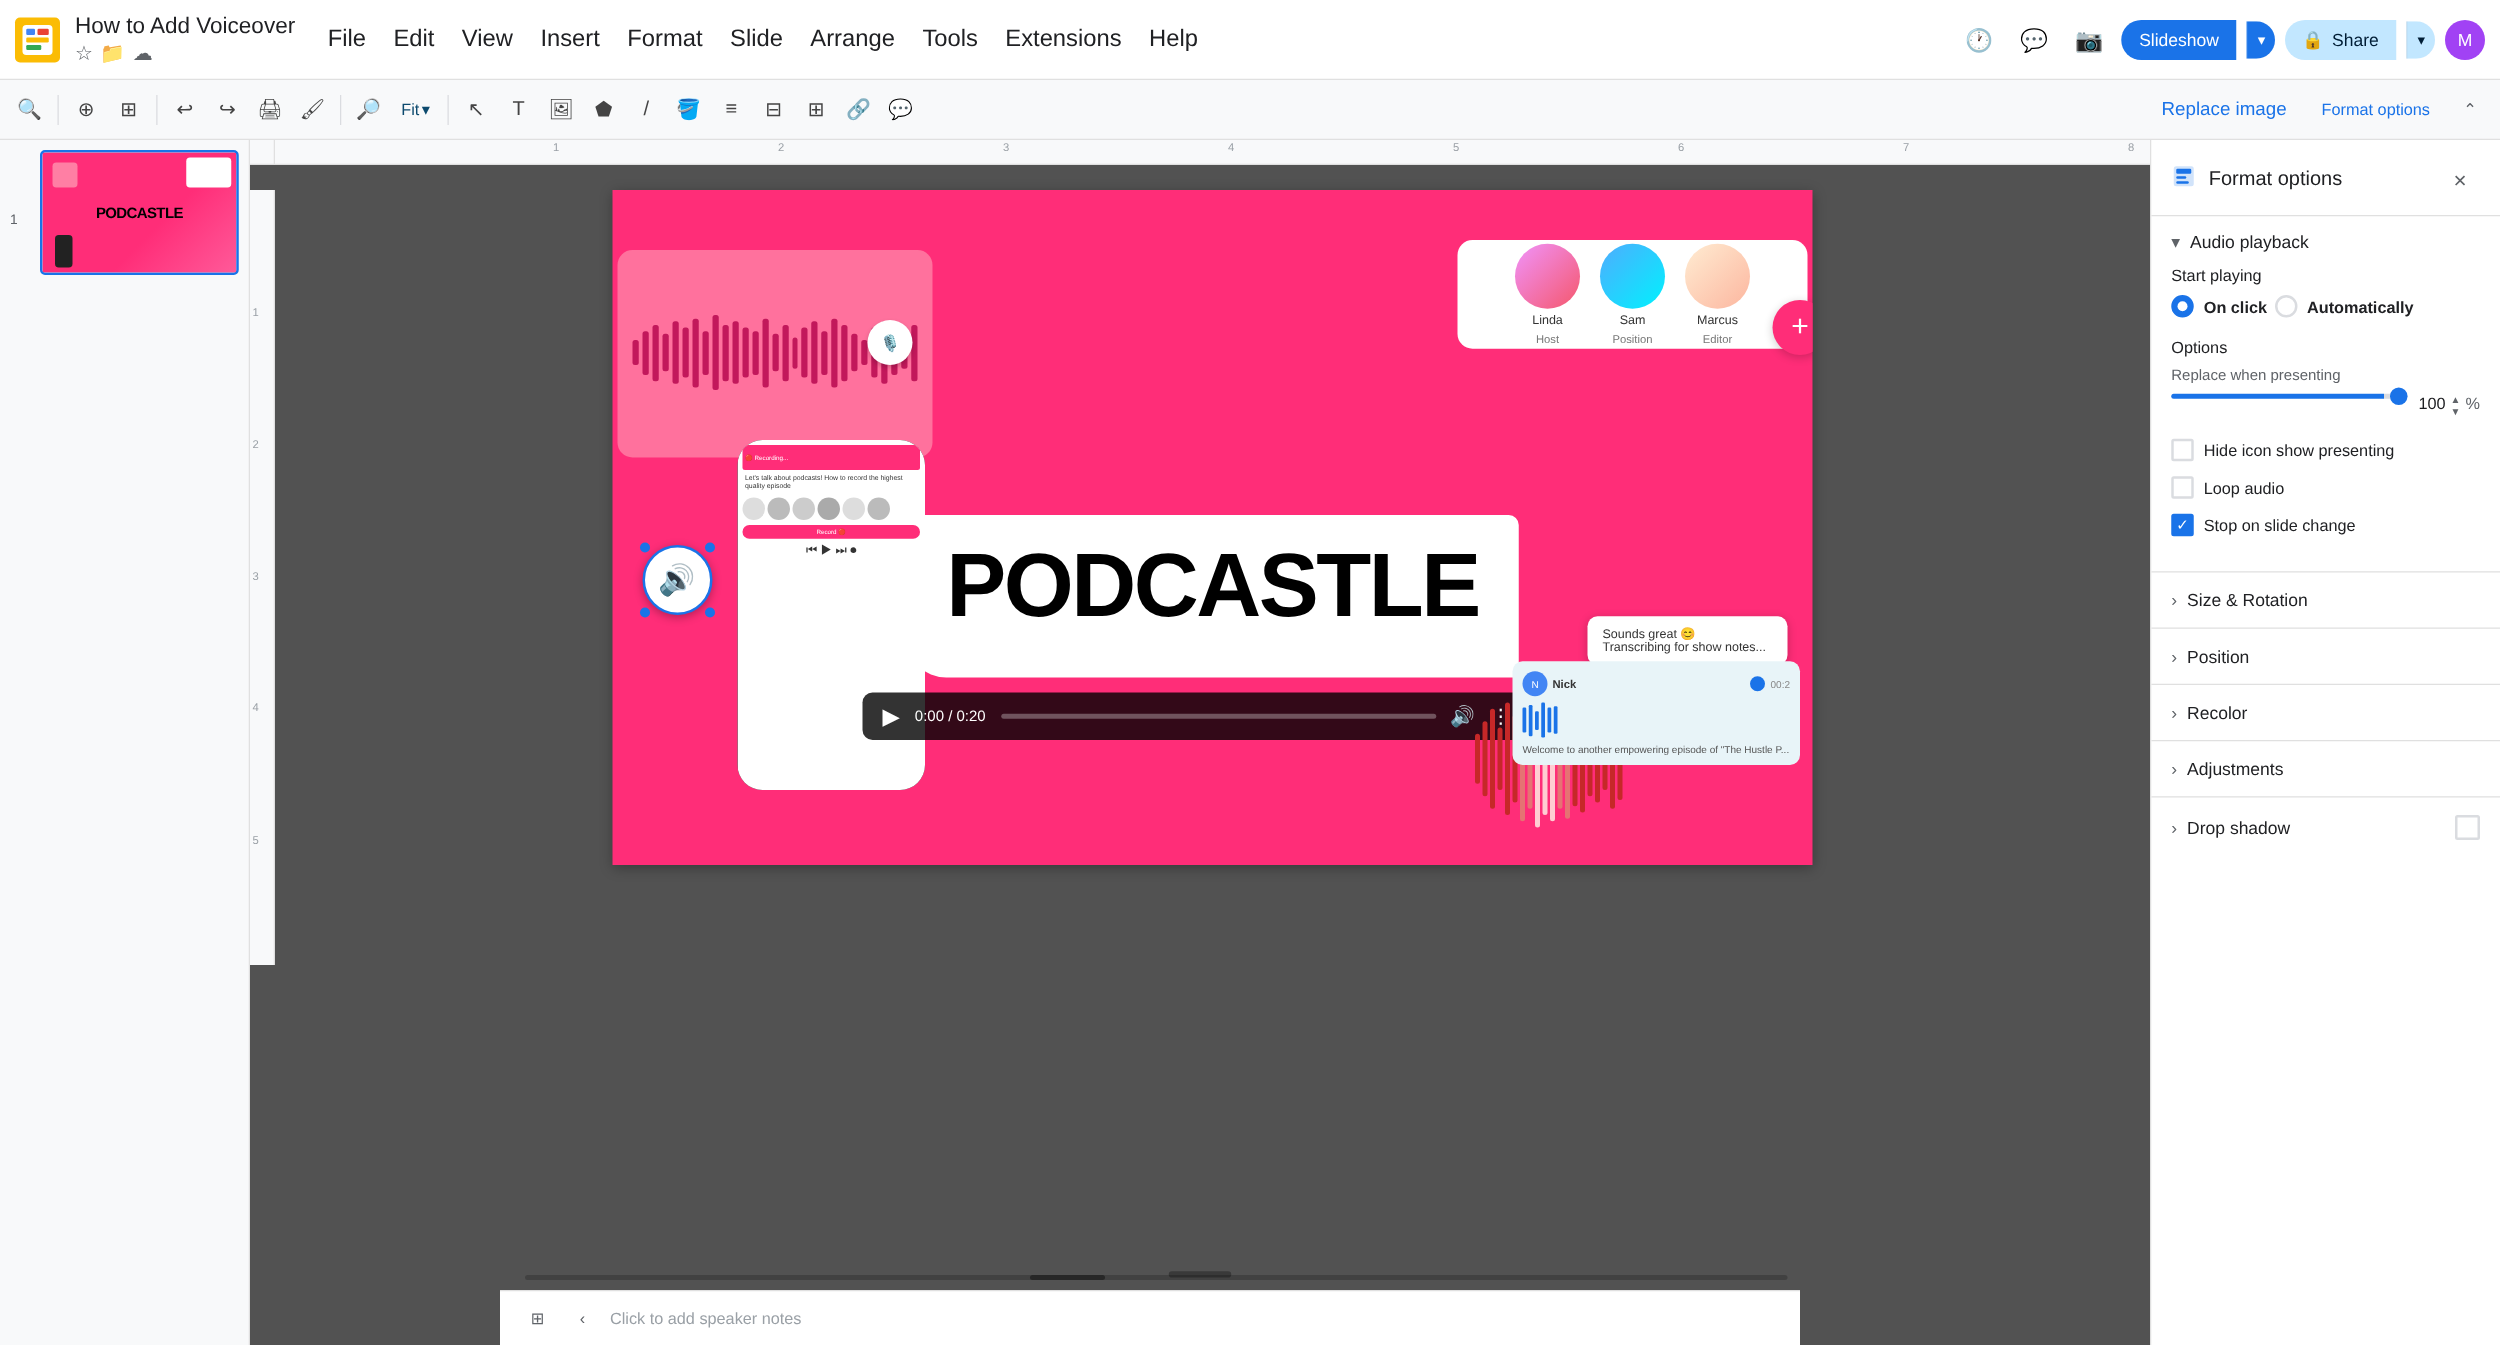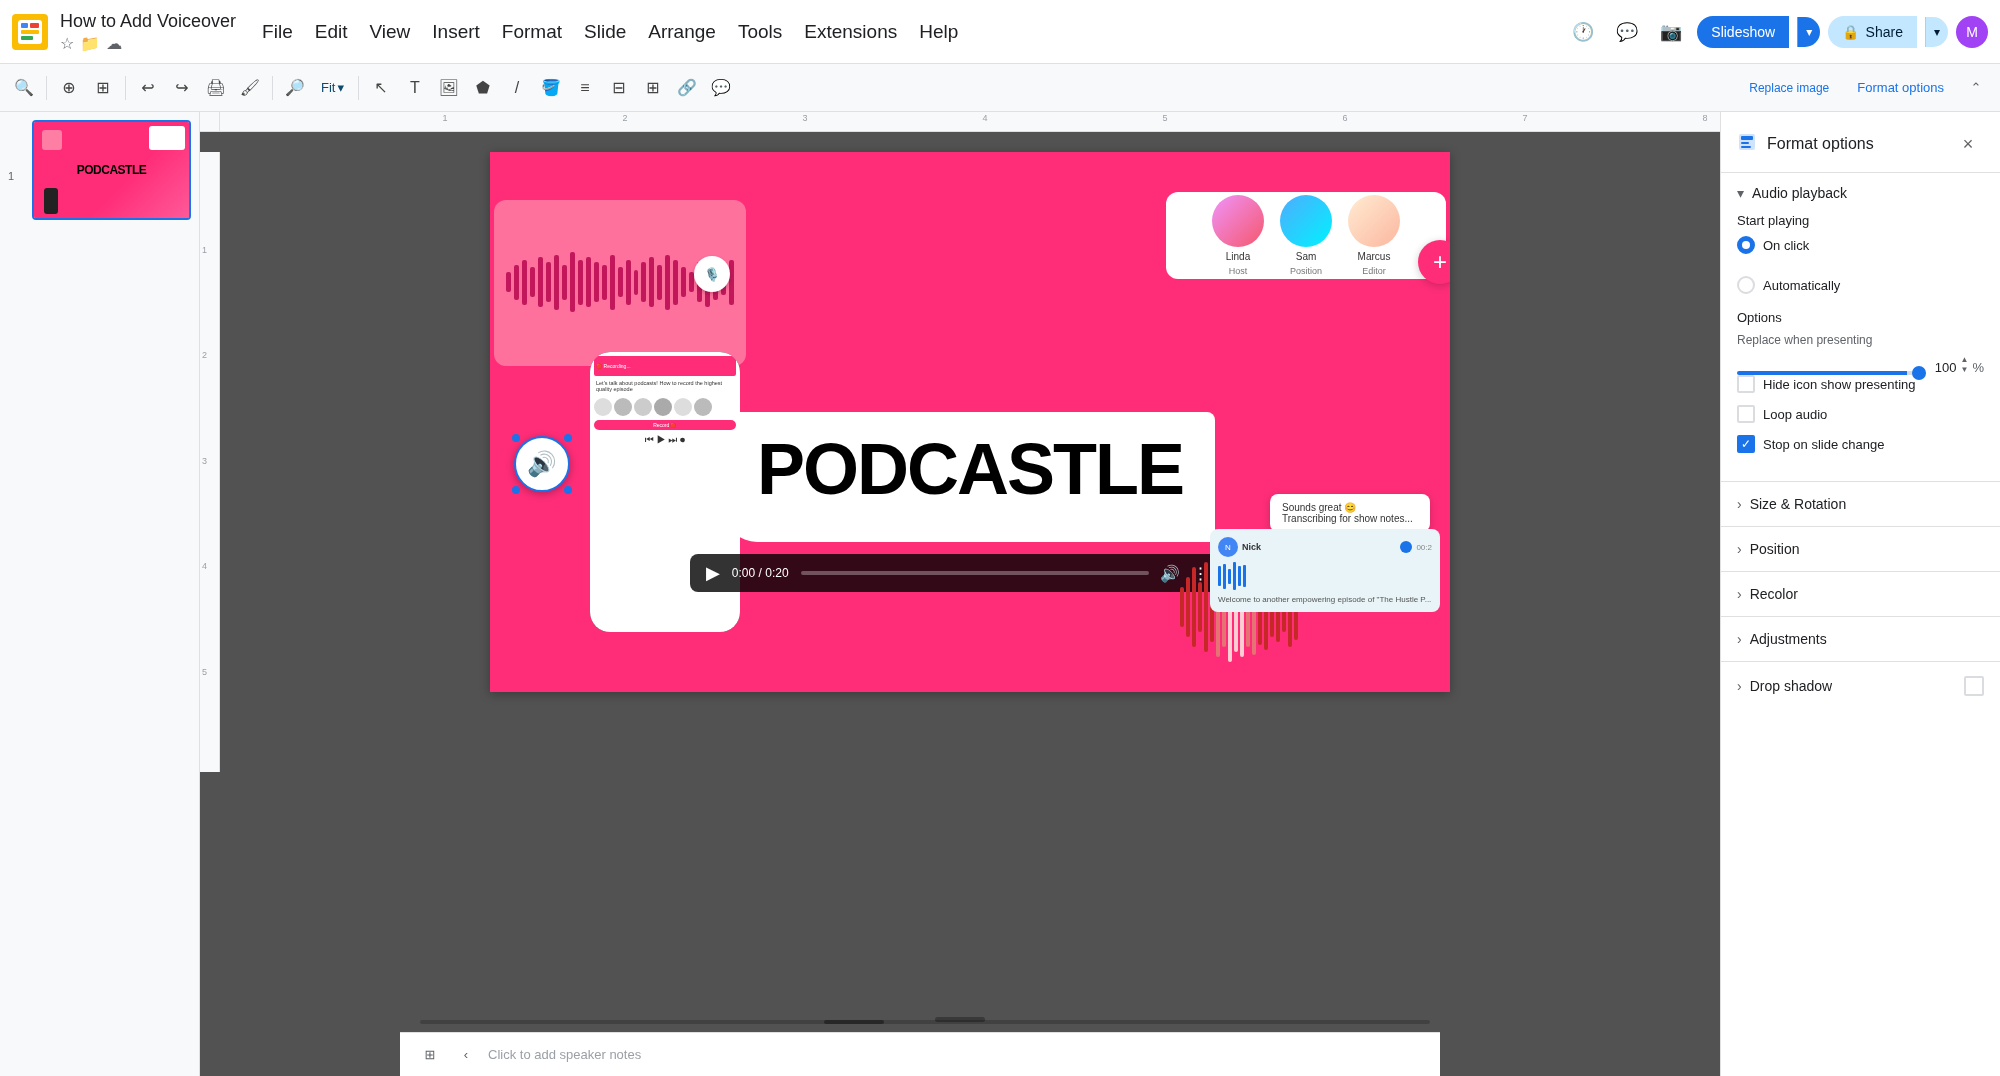--- a/index.html
+++ b/index.html
@@ -22,21 +22,21 @@
     .share-btn-main { background: #c2e7ff; color: #001d35; border-radius: 20px 0 0 20px; padding: 8px 14px; font-size: 14px; font-weight: 500; cursor: pointer; border: none; display: flex; align-items: center; gap: 6px; }
     .share-btn-arrow { background: #c2e7ff; color: #001d35; border-radius: 0 20px 20px 0; padding: 8px 8px; font-size: 12px; cursor: pointer; border: none; border-left: 1px solid rgba(0,0,0,0.1); }
     .avatar { width: 32px; height: 32px; border-radius: 50%; background: #a142f4; color: white; display: flex; align-items: center; justify-content: center; font-size: 14px; font-weight: 500; }
 
     
     #toolbar { display: flex; align-items: center; height: 48px; background: #f8f9fa; border-bottom: 1px solid #e0e0e0; padding: 0 8px; gap: 2px; }
     .tb-btn { width: 32px; height: 32px; border-radius: 4px; display: flex; align-items: center; justify-content: center; cursor: pointer; color: #444; font-size: 16px; }
     .tb-separator { width: 1px; height: 24px; background: #dadce0; margin: 0 4px; }
     .zoom-select { display: flex; align-items: center; border: none; background: transparent; font-size: 13px; cursor: pointer; color: #0c4a6e; padding: 4px 8px; border-radius: 4px; gap: 2px; }
     .toolbar-right { margin-left: auto; display: flex; align-items: center; gap: 4px; }
-    .replace-img-btn { padding: 6px 12px; border-radius: 4px; border: none; background: transparent; font-size: 12px; color: #1a73e8; cursor: pointer; font-weight: 500; }
+    .replace-img-btn { padding: 6px 12px; border-radius: 4px; border: none; background: transparent; font-size: 15px; color: #1a73e8; cursor: pointer; font-weight: 500; }
     .format-options-btn { padding: 6px 12px; border-radius: 4px; border: none; background: transparent; font-size: 13px; color: #1a73e8; cursor: pointer; font-weight: 500; }
     .collapse-btn { width: 32px; height: 32px; border-radius: 4px; display: flex; align-items: center; justify-content: center; cursor: pointer; color: #5f6368; }
 
     
     #main { display: flex; height: calc(1076px - 112px); }
 
     
     #slides-panel { width: 200px; background: #f8f9fa; border-right: 1px solid #e0e0e0; padding: 8px; overflow-y: auto; flex-shrink: 0; }
     .slide-thumb { border: 2px solid #1a73e8; border-radius: 4px; overflow: hidden; cursor: pointer; position: relative; }
     .slide-number { position: absolute; left: -20px; top: 50%; transform: translateY(-50%); font-size: 11px; color: #5f6368; }
@@ -55,30 +55,30 @@
     .panel-title { font-size: 16px; color: #202124; font-weight: 500; flex: 1; }
     .panel-close { width: 32px; height: 32px; border-radius: 50%; display: flex; align-items: center; justify-content: center; cursor: pointer; color: #5f6368; font-size: 18px; }
 
     .section-header { display: flex; align-items: center; padding: 12px 16px; cursor: pointer; }
     .section-chevron { color: #5f6368; font-size: 14px; margin-right: 8px; transition: transform 0.2s; }
     .section-chevron.expanded { transform: rotate(0deg); }
     .section-title { font-size: 14px; color: #202124; font-weight: 500; }
     .section-content { padding: 0 16px 16px; }
 
     .subsection-label { font-size: 13px; color: #202124; margin-bottom: 8px; font-weight: 500; }
-    .radio-group { display: flex; flex-direction: column; gap: 22px; margin-bottom: 16px; }
+    .radio-group { display: flex; flex-direction: row; gap: 6px; margin-bottom: 16px; font-weight: bold; }
     .radio-item { display: flex; align-items: center; gap: 8px; cursor: pointer; }
     .radio-circle { width: 18px; height: 18px; border-radius: 50%; border: 2px solid #dadce0; display: flex; align-items: center; justify-content: center; flex-shrink: 0; }
     .radio-circle.selected { border-color: #1a73e8; background: #1a73e8; }
     .radio-circle.selected::after { content: ''; width: 8px; height: 8px; border-radius: 50%; background: white; }
     .radio-label { font-size: 13px; color: #202124; }
 
     .options-label { font-size: 13px; color: #202124; font-weight: 500; margin-bottom: 8px; margin-top: 8px; }
     .volume-label { font-size: 12px; color: #5f6368; margin-bottom: 8px; }
-    .volume-row { display: flex; align-items: flex-end; gap: 0; }
+    .volume-row { display: flex; align-items: flex-start; gap: 0; margin-bottom: 16px; }
     .volume-slider { flex: 1; height: 4px; -webkit-appearance: none; appearance: none; background: linear-gradient(to right, #1a73e8 90%, #dadce0 90%); border-radius: 2px; outline: none; cursor: pointer; }
     .volume-slider::-webkit-slider-thumb { -webkit-appearance: none; width: 14px; height: 14px; border-radius: 50%; background: #1a73e8; cursor: pointer; }
     .volume-value { font-size: 13px; color: #202124; min-width: 30px; text-align: right; }
     .volume-percent { font-size: 13px; color: #5f6368; }
     .volume-stepper { display: flex; flex-direction: column; gap: 0; }
     .stepper-btn { width: 16px; height: 10px; font-size: 8px; display: flex; align-items: center; justify-content: center; cursor: pointer; color: #5f6368; line-height: 1; }
 
     .checkbox-item { display: flex; align-items: center; gap: 8px; margin-bottom: 12px; cursor: pointer; }
     .checkbox { width: 18px; height: 18px; border: 2px solid #dadce0; border-radius: 2px; display: flex; align-items: center; justify-content: center; flex-shrink: 0; }
     .checkbox.checked { background: #1a73e8; border-color: #1a73e8; color: white; font-size: 12px; }

